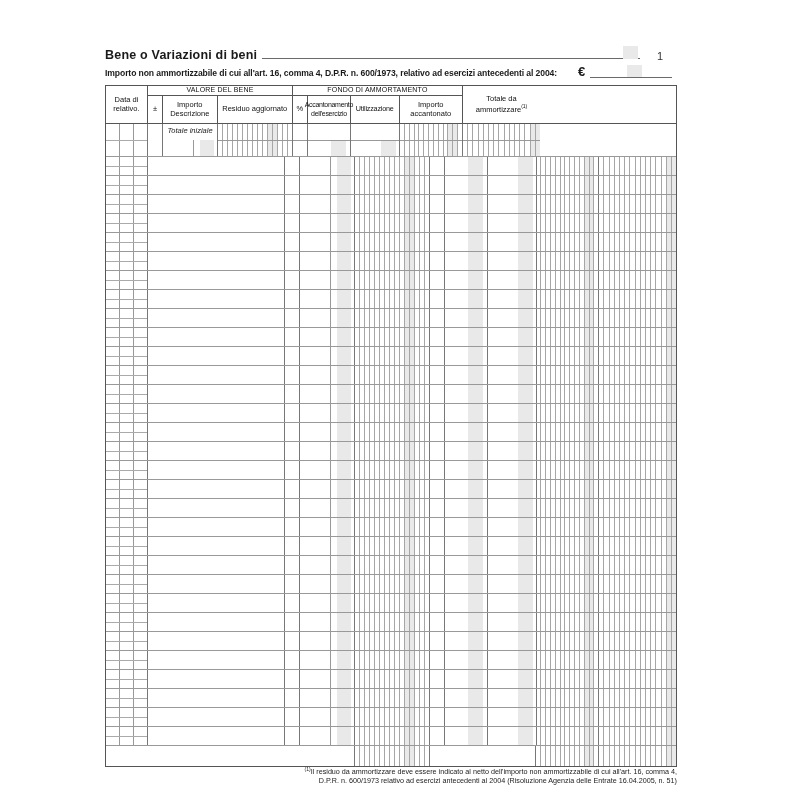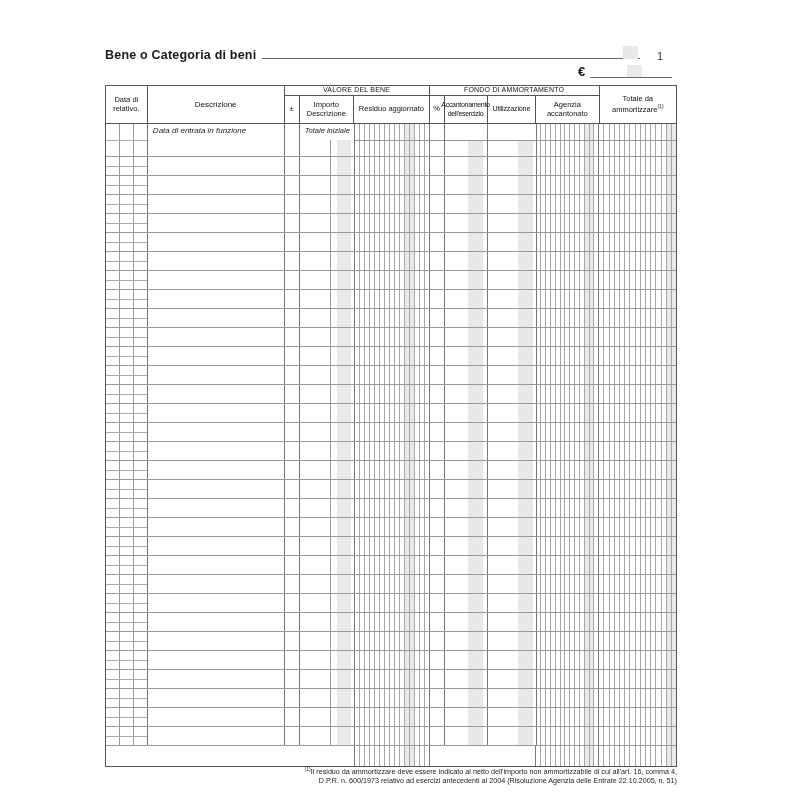--- a/index.html
+++ b/index.html
@@ -56,68 +56,65 @@
   .lab-val { left:0; right:0; text-align:center; font-size:7.5px; }
 
   
   .footnote { position:absolute; right:123px; top:766px; width:480px; text-align:right; font-size:7.2px; line-height:1.25; color:#222; }
 </style>
 </head>
 <body>
 
 <div class="page">
 
-  <div class="title-label">Bene o Categoria di beni</div>
+  <div class="title-label">Bene o Variazioni di beni</div>
   <div class="title-line"></div>
   <div class="title-fill"></div>
   <div class="page-num">1</div>
 
   <div class="subtitle-row">
+    <span class="subtitle-label">Importo non ammortizzabile di cui all'art. 16, comma 4, D.P.R. n. 600/1973, relativo ad esercizi antecedenti al 2004:</span>
     <span class="euro-sym">€</span>
     <span class="subtitle-line"></span>
     <span class="subtitle-fill"></span>
   </div>
 
   <div class="ftable">
 
     <div class="thead">
       <div class="th th-tall" style="width:42px">Data di relativo.</div>
-      <div class="th th-tall" style="width:138px;font-size:8px">Descrizione</div>
       <div class="gwrap" style="width:145px">
         <div class="glabel">VALORE DEL BENE</div>
         <div class="gsubs">
           <div class="gsub" style="width:15px">±</div>
           <div class="gsub" style="width:55px">Importo Descrizione</div>
           <div class="gsub" style="width:75px">Residuo aggiornato</div>
         </div>
       </div>
       <div class="gwrap" style="width:170px">
         <div class="glabel">FONDO DI AMMORTAMENTO</div>
         <div class="gsubs">
           <div class="gsub" style="width:15px">%</div>
           <div class="gsub" style="width:43px;font-size:7px;letter-spacing:-0.3px">Accantonamento dell'esercizio</div>
           <div class="gsub" style="width:49px;font-size:7.2px;letter-spacing:-0.2px">Utilizzazione</div>
-          <div class="gsub" style="width:63px">Agenzia accantonato</div>
+          <div class="gsub" style="width:63px">Importo accantonato</div>
         </div>
       </div>
       <div class="th th-tall" style="width:77px">
         <span><span>Totale da ammortizzare</span><sup>(1)</sup></span>
       </div>
     </div>
 
     <div id="tbody">
         <div class="row first">
           <div class="cell" style="width: 42px;">
             <div class="date-sub" style="left: 13px; width: 1px;"></div>
             <div class="date-sub" style="left: 27px; width: 1px;"></div>
             <div class="halfline" style="top: 16px;"></div>
           </div>
-          <div class="cell" style="width: 138px;">
-            <div class="lab-italic lab-desc">Data di entrata in funzione</div>
-          </div>
           <div class="cell" style="width: 15px;"></div>
           <div class="cell" style="width: 55px;">
             <div class="band" style="left: 37px; width: 14px; top: 16px;"></div>
             <div class="vline" style="left: 30px; top: 16px;"></div>
             <div class="lab-italic lab-val">Totale iniziale</div>
           </div>
           <div class="cell" style="width: 75px;">
             <div class="gridwrap">
               <div class="gcell"></div>
               <div class="gcell"></div>
@@ -2569,15 +2566,15 @@
               <div class="gcell gray"></div>
               <div class="gcell gray"></div>
             </div>
           </div>
         </div>
       </div>
   </div>
 
   <div class="footnote">
     <div><sup>(1)</sup><span>Il residuo da ammortizzare deve essere indicato al netto dell'importo non ammortizzabile di cui all'art. 16, comma 4,</span></div>
-    <div>D.P.R. n. 600/1973 relativo ad esercizi antecedenti al 2004 (Risoluzione Agenzia delle Entrate 22.10.2005, n. 51)</div>
+    <div>D.P.R. n. 600/1973 relativo ad esercizi antecedenti al 2004 (Risoluzione Agenzia delle Entrate 16.04.2005, n. 51)</div>
   </div>
 </div>
 
 </body></html>

